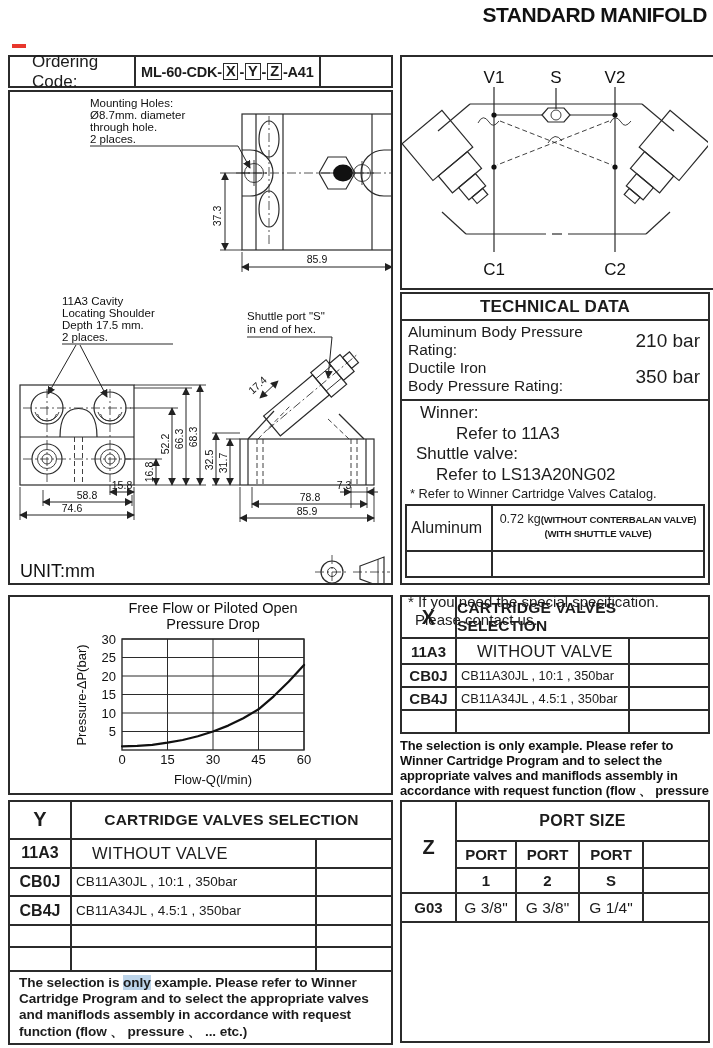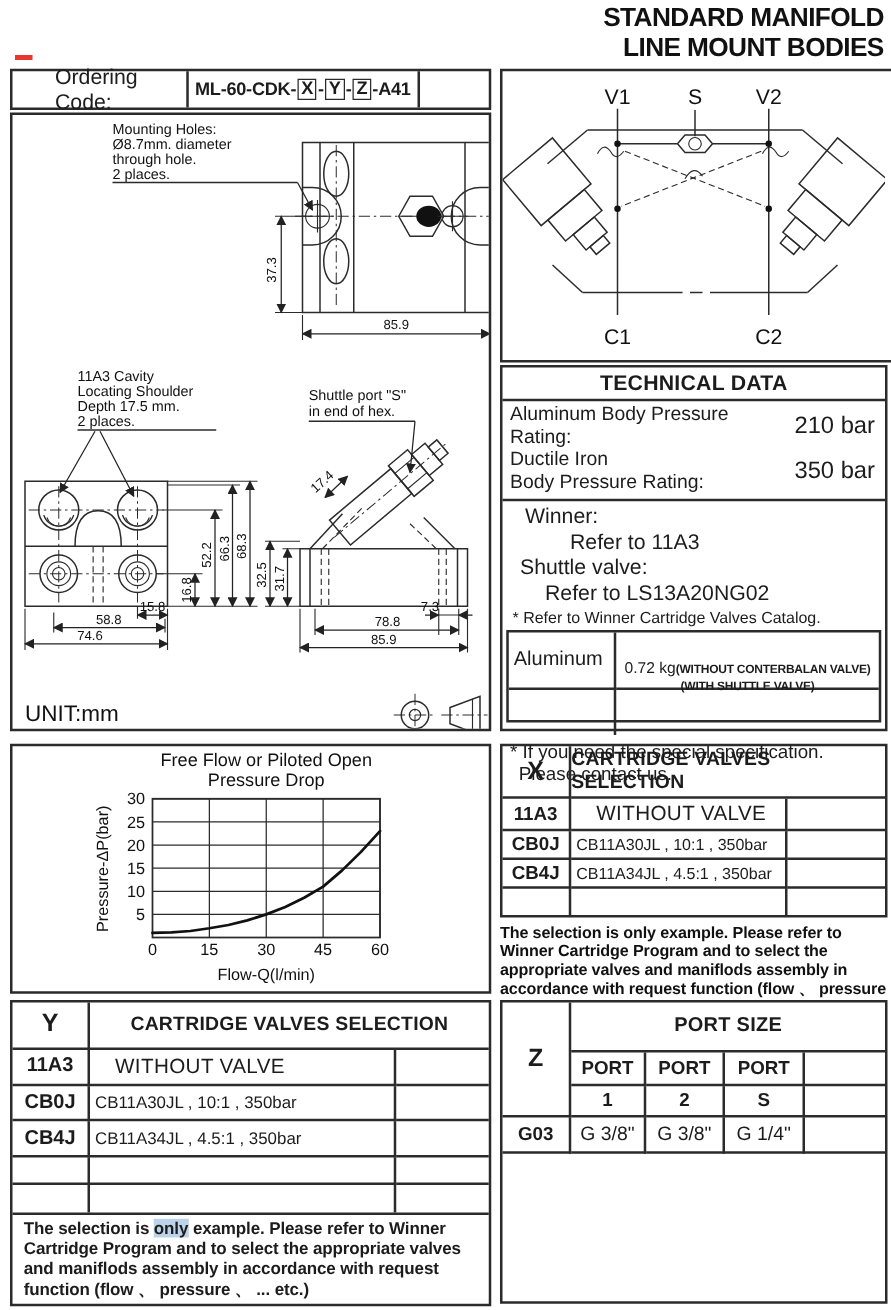--- a/index.html
+++ b/index.html
@@ -9,21 +9,21 @@
 
   .box { position:absolute; border:2px solid #2b2b2b; background:#fff; }
 
   
   .title { position:absolute; top:3px; right:6px; text-align:right; font-weight:bold;
            font-size:21px; line-height:1.12; letter-spacing:-0.5px; color:#111; }
   .red-mark { position:absolute; left:12px; top:44px; width:14px; height:4px; background:#e8372c; }
 
   
   .ordering { left:8px; top:55px; width:385px; height:33px; display:flex; align-items:stretch; }
-  .ordering .lbl { width:139px; display:flex; align-items:center; padding-left:34px; font-size:17px; }
+  .ordering .lbl { width:124px; display:flex; align-items:center; padding-left:22px; font-size:17px; }
   .ordering .code-cell { border-left:2px solid #2b2b2b; border-right:2px solid #2b2b2b;
            display:flex; align-items:center; padding:0 5px; font-weight:bold; font-size:14.5px; letter-spacing:-0.2px; }
   .ordering .boxed { border:1.6px solid #2b2b2b; padding:0 2px; margin:0 1px; line-height:1.1; display:inline-block; }
 
   
   svg { display:block; }
   .ln   { stroke:#2b2b2b; stroke-width:1.2; fill:none; }
   .thin { stroke:#2b2b2b; stroke-width:0.9; fill:none; }
   .dash { stroke:#2b2b2b; stroke-width:0.9; fill:none; stroke-dasharray:5 3; }
   .cl   { stroke:#2b2b2b; stroke-width:0.8; fill:none; stroke-dasharray:9 3 2 3; }
@@ -42,21 +42,21 @@
                  border-bottom:2px solid #2b2b2b; letter-spacing:0.2px; }
   .tech-press { border-bottom:2px solid #2b2b2b; padding:2px 6px 4px; }
   .tr { display:flex; justify-content:space-between; align-items:center; }
   .tr .v { font-size:19px; white-space:nowrap; padding-right:2px; }
   .cav { padding:2px 6px 0; font-size:17px; line-height:1.22; }
   .cav .ind1 { margin-left:12px; } .cav .ind2 { margin-left:48px; }
   .cav .ind3 { margin-left:8px; }  .cav .ind4 { margin-left:28px; }
   .cav .fn { font-size:12.8px; margin-left:2px; line-height:1.2; }
   .wtable { margin:3px 3px 0; border:2px solid #2b2b2b; height:74px;
             display:grid; grid-template-columns:86px 1fr; grid-template-rows:46px 1fr; }
-  .wtable .c { padding:18px 4px; }
+  .wtable .c { padding:2px 4px; }
   .brr { border-right:2px solid #2b2b2b; } .bbb { border-bottom:2px solid #2b2b2b; }
   .mat { display:flex; align-items:center; font-size:16px; padding-left:6px; }
   .wval { text-align:center; line-height:1.25; padding-top:4px; }
   .wnum { font-size:12.5px; } .wsm { font-size:9.6px; font-weight:bold; letter-spacing:-0.2px; }
   .spec-note { padding:15px 6px 0; font-size:15px; line-height:1.18; }
   .spec-note .in { margin-left:7px; }
 
   
   .chart-box { left:8px; top:595px; width:385px; height:200px; }
   .ctitle { font-size:14.5px; fill:#111; text-anchor:middle; }
@@ -95,21 +95,20 @@
   .p-sub { font-size:15px; }
   .p-val { font-weight:normal; font-size:15.5px; }
 </style>
 </head>
 <body>
 
 <div class="page">
 
   <div class="title">
     <div>STANDARD MANIFOLD</div>
-    <div>LINE MOUNT BODIES</div>
   </div>
   <div class="red-mark"></div>
 
   <div class="box ordering">
     <div class="lbl">Ordering Code:</div>
     <div class="code-cell">
       <span>ML-60-CDK-</span>
         <span class="boxed">X</span>
         <span>-</span>
         <span class="boxed">Y</span>

